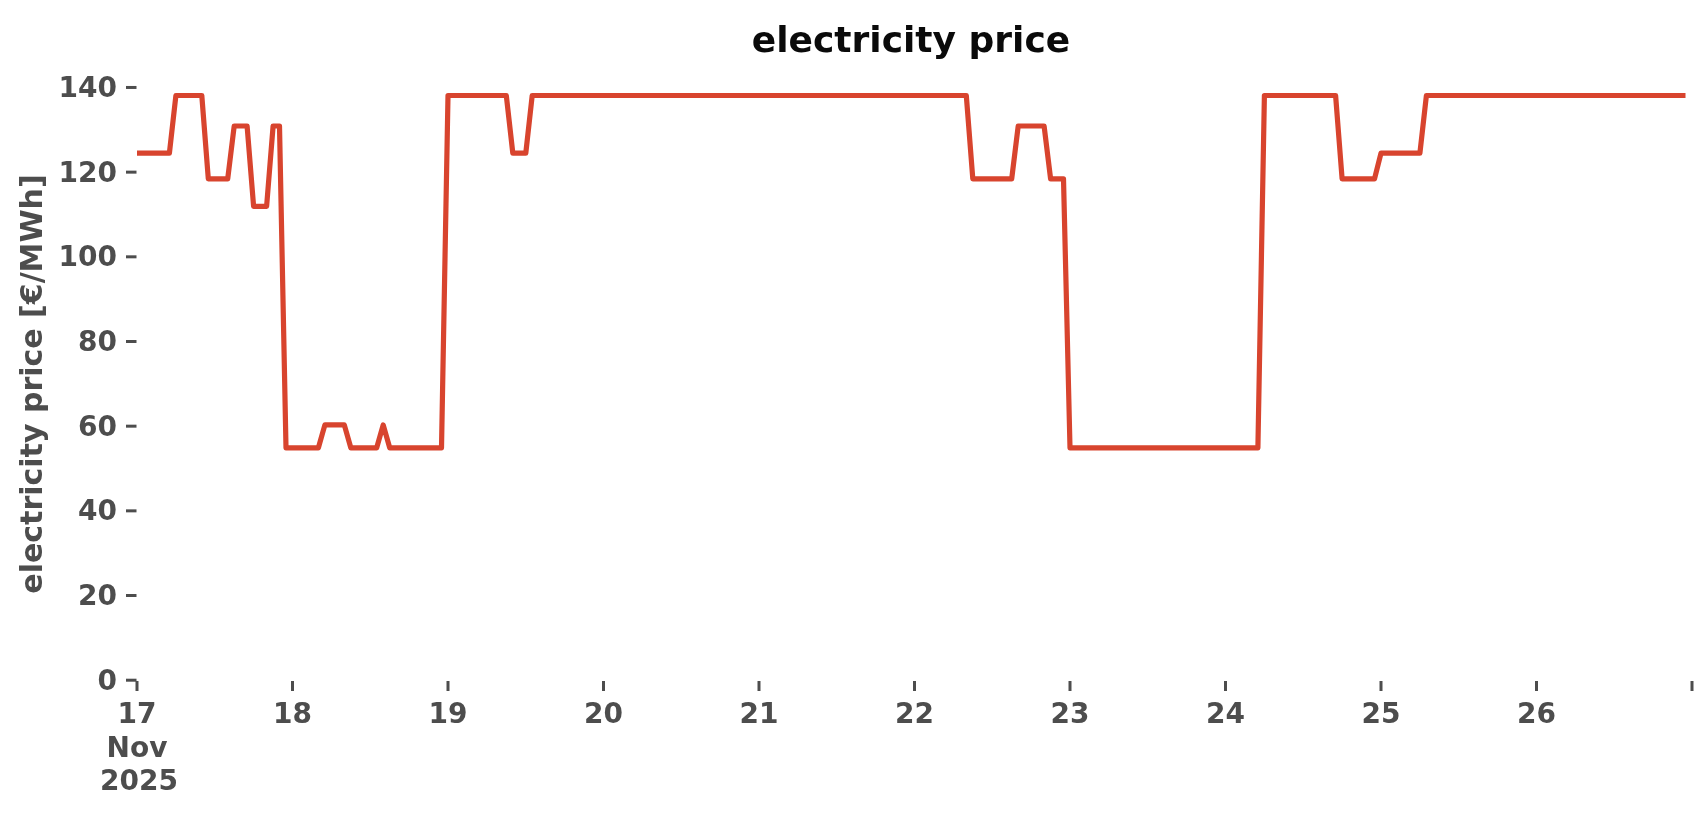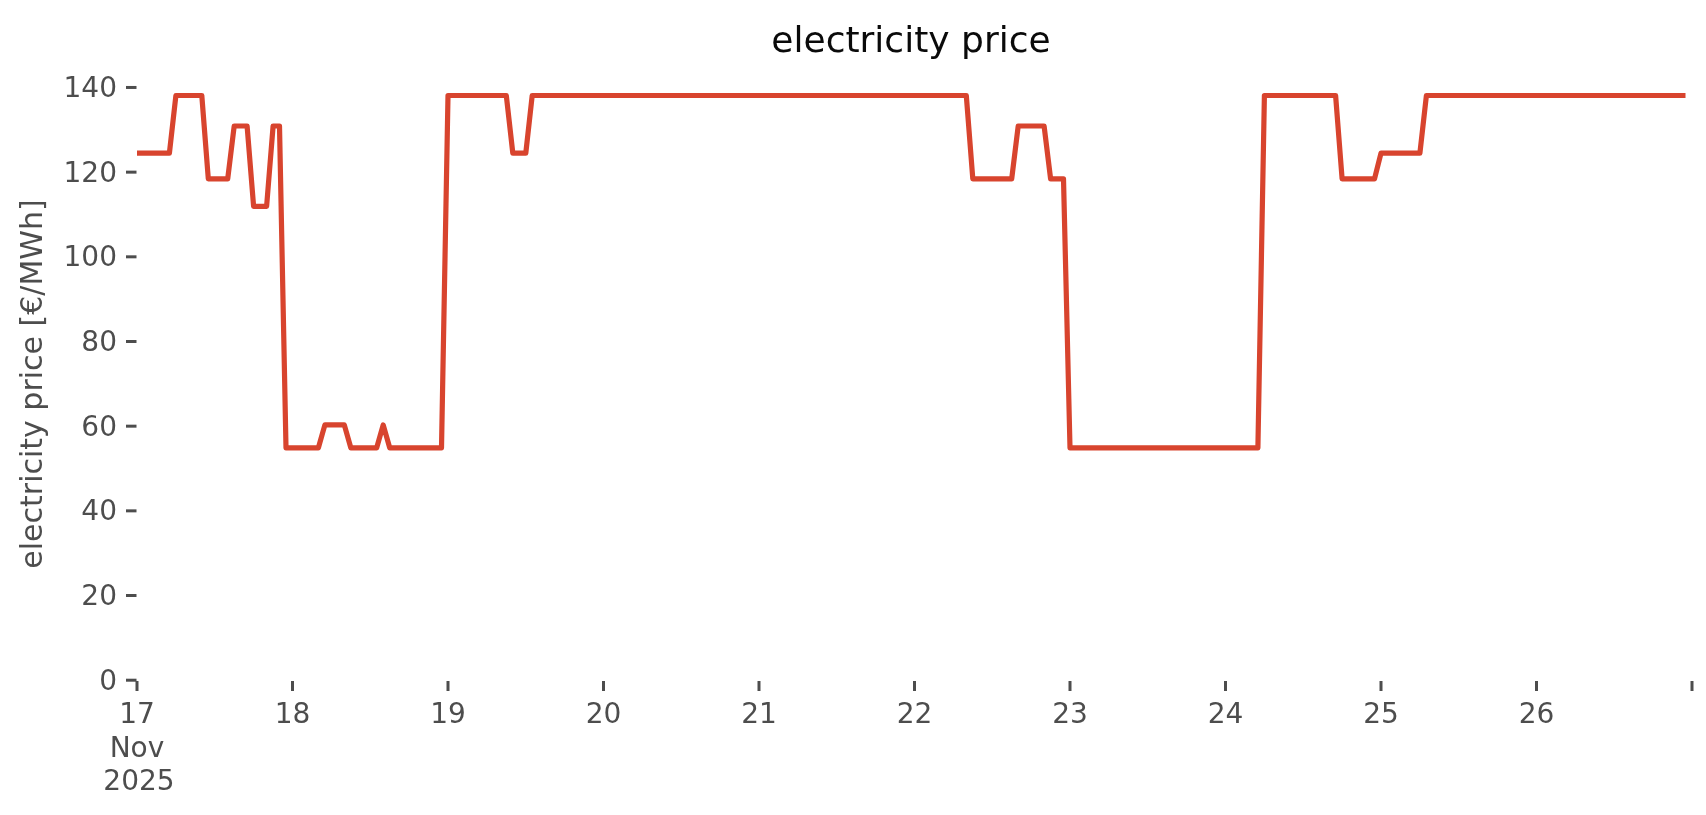--- a/index.html
+++ b/index.html
@@ -7,20 +7,21 @@
     padding: 0;
     background: #ffffff;
   }
   #figure {
     position: relative;
     width: 1706px;
     height: 815px;
     background: #4d7c0f;
     font-family: "DejaVu Sans", sans-serif;
     overflow: hidden;
+    font-weight: bold;
   }
   svg text {
     font-family: "DejaVu Sans", sans-serif;
   }
   .title-text {
     font-size: 36px;
   }
   .axis-label-text {
     font-size: 30px;
   }

